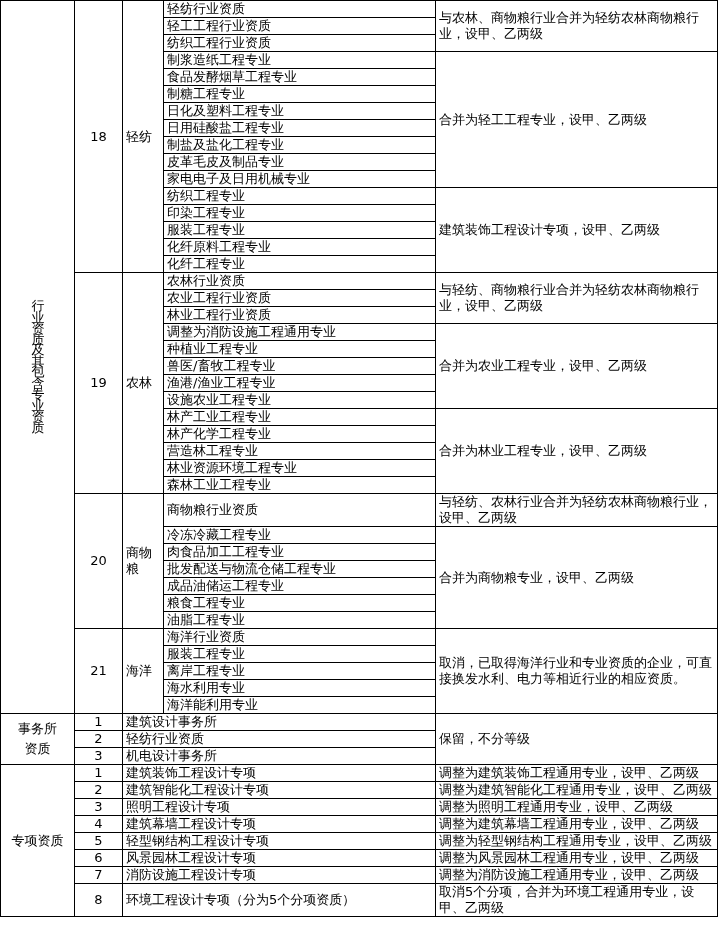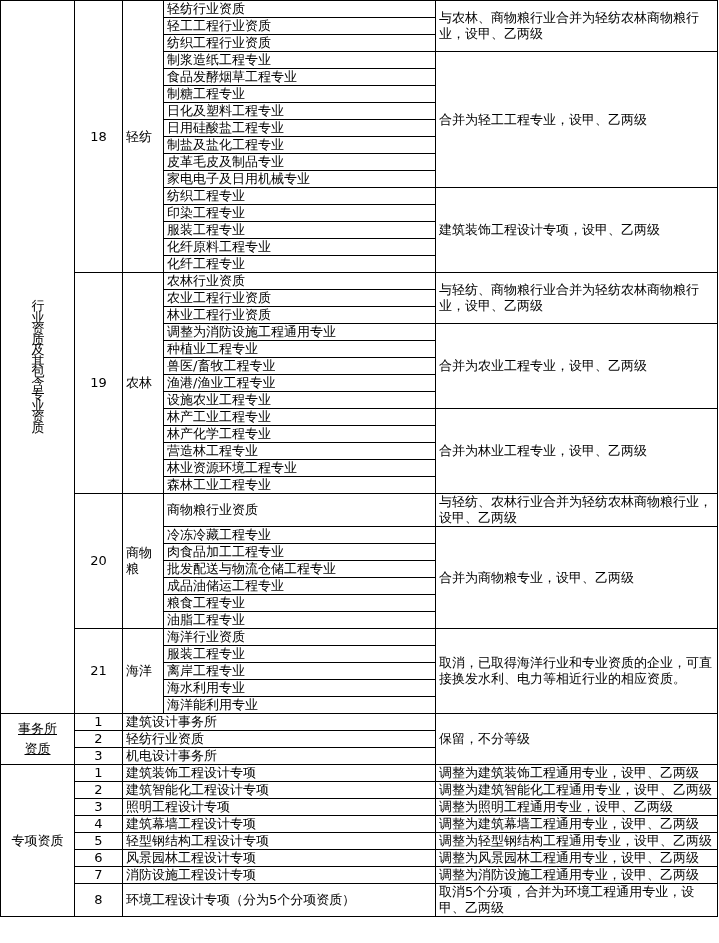--- a/index.html
+++ b/index.html
@@ -60,21 +60,20 @@
     text-orientation: upright;
     letter-spacing: 11px;
     display: inline-block;
     line-height: 20px;
   }
   .wrap3 {
     width: 42px;
     margin: 0 auto;
     text-align: center;
     line-height: 20px;
-    text-decoration: underline;
   }
 </style>
 </head>
 <body>
 
 <div class="page">
 <table class="qual">
   <colgroup>
     <col style="width:74px">
         <col style="width:48px">

